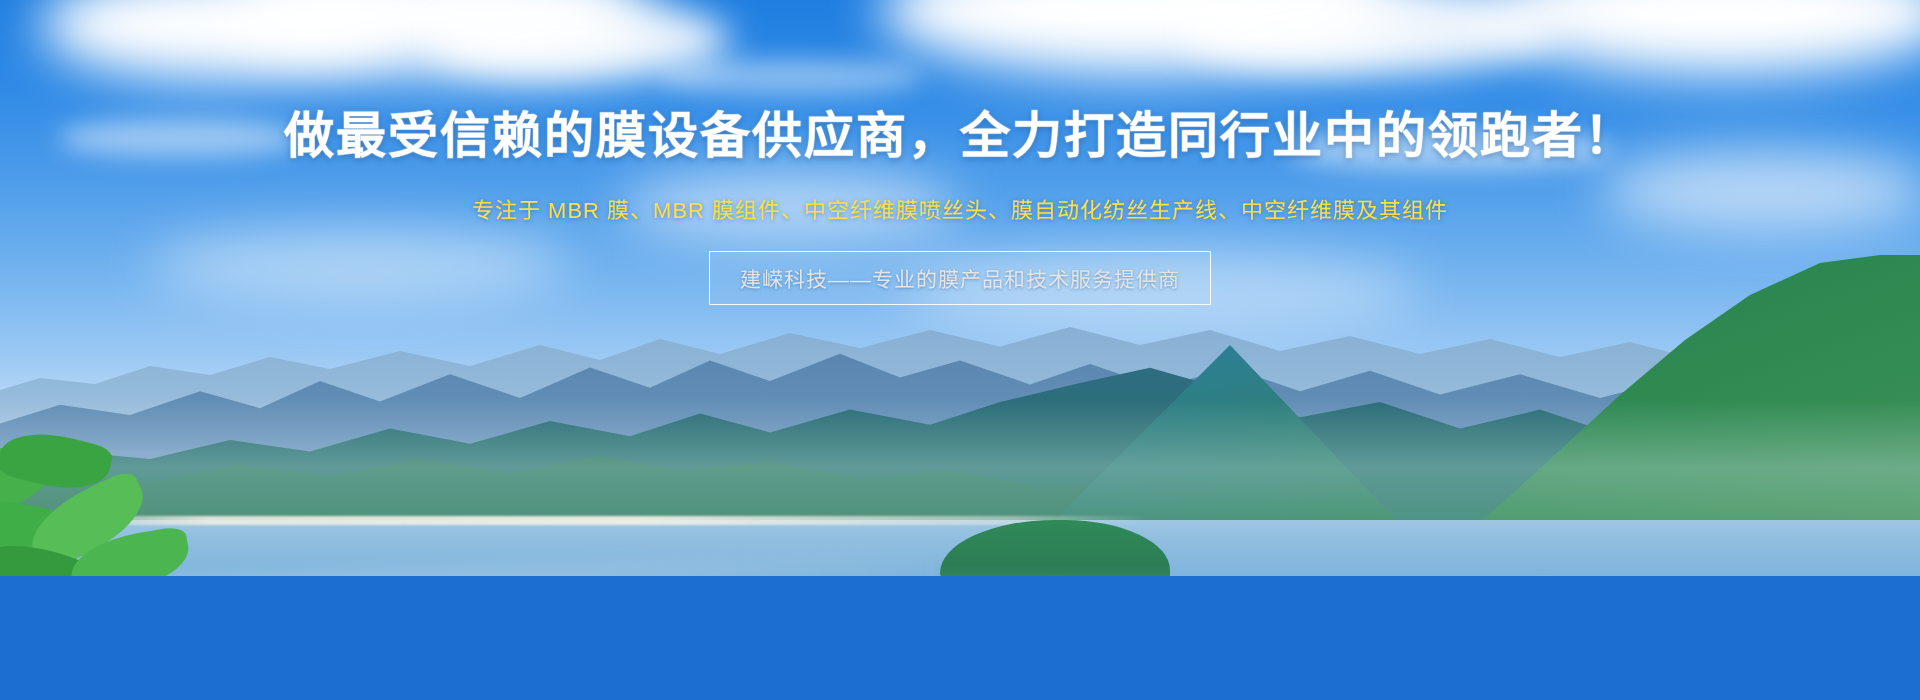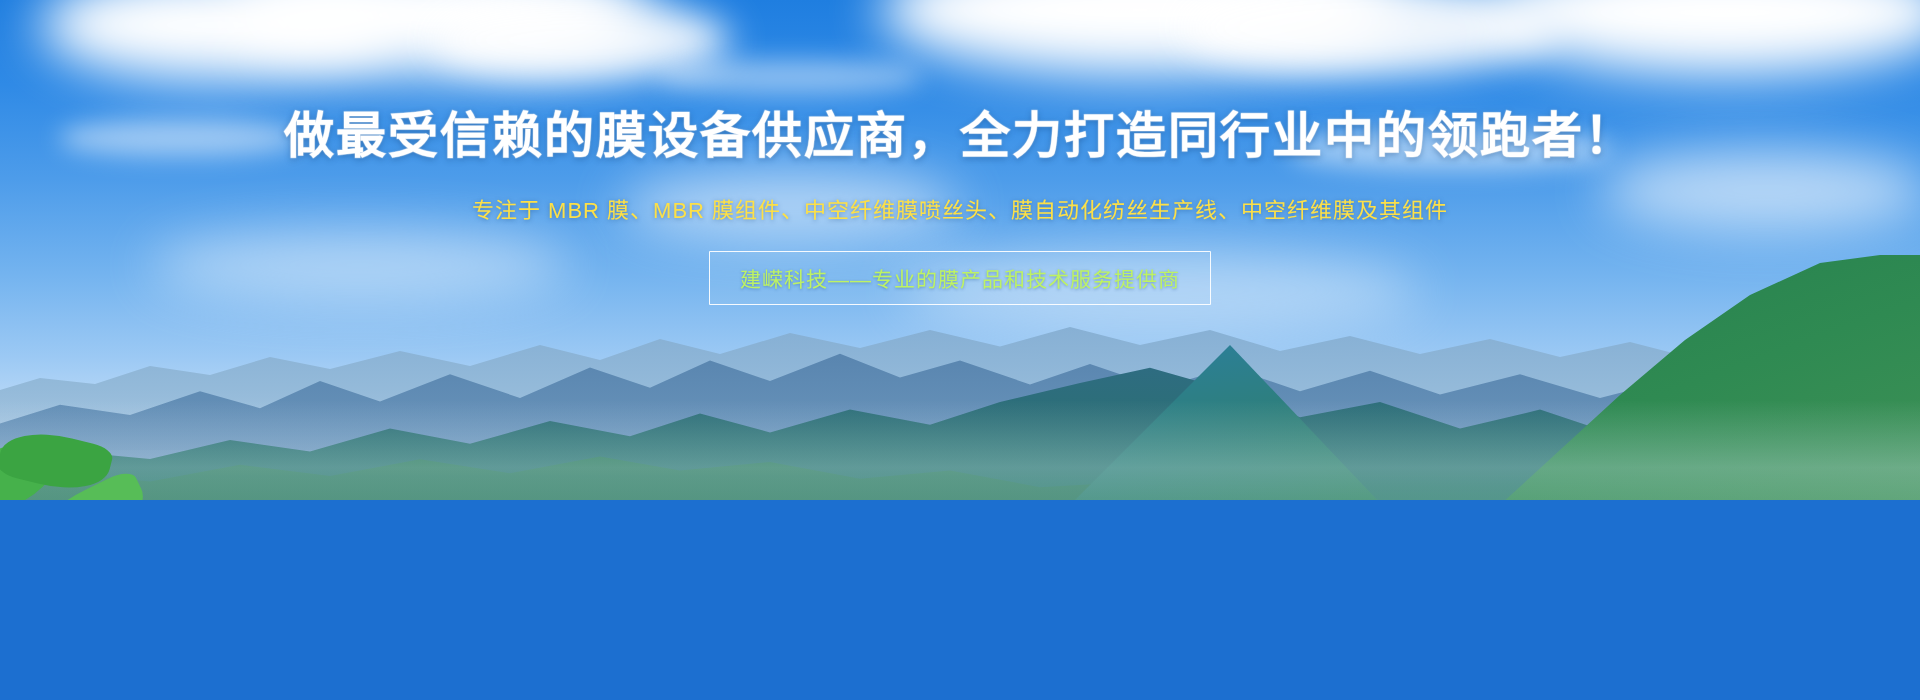--- a/index.html
+++ b/index.html
@@ -1,20 +1,20 @@
 <!DOCTYPE html>
 <html lang="zh-CN"><head>
 <meta charset="utf-8">
 <title>Hero Banner</title>
 <style>
   * { margin:0; padding:0; box-sizing:border-box; }
   html,body { width:1920px; height:700px; overflow:hidden; background:#1c6fd0;
     font-family:"Liberation Sans","DejaVu Sans",sans-serif; }
 
-  #banner { position:relative; width:1920px; height:500px; overflow:hidden; }
+  #banner { position:relative; width:1920px; height:576px; overflow:hidden; }
 
   
   .sky {
     position:absolute; left:0; top:0; width:1920px; height:470px;
     background:
       linear-gradient(180deg,#1f7ee0 0%,#2f8ae6 18%,#4d9cea 38%,#73b3ef 58%,#9cc9f4 76%,#c3def8 90%,#dbeafb 100%);
   }
   .cloud { position:absolute; border-radius:50%; background:#ffffff; filter:blur(18px); }
   .cloud.soft { filter:blur(26px); }
   .cloud.wisp { filter:blur(12px); border-radius:45%; }
@@ -125,21 +125,21 @@
   .subtitle {
     margin-top:28px; font-size:22px; color:#fde047; letter-spacing:1px;
     white-space:nowrap; text-shadow:0 1px 4px rgba(30,80,140,.5);
   }
   .tagline-box {
     margin-top:27px; border:1px solid rgba(255,255,255,.92);
     padding:11px 30px; border-radius:1px;
     background:rgba(255,255,255,.06);
   }
   .tagline {
-    font-size:21px; color:#bef264; letter-spacing:1px; white-space:nowrap;
+    font-size:21px; color:#e5e5e5; letter-spacing:1px; white-space:nowrap;
     text-shadow:0 1px 3px rgba(30,80,140,.45);
   }
 
   
   .haze {
     position:absolute; left:0; top:400px; width:1920px; height:150px;
     background:linear-gradient(180deg,rgba(255,255,255,0) 0%,rgba(220,236,250,.30) 45%,rgba(210,232,250,.10) 100%);
     pointer-events:none;
   }
 </style>

